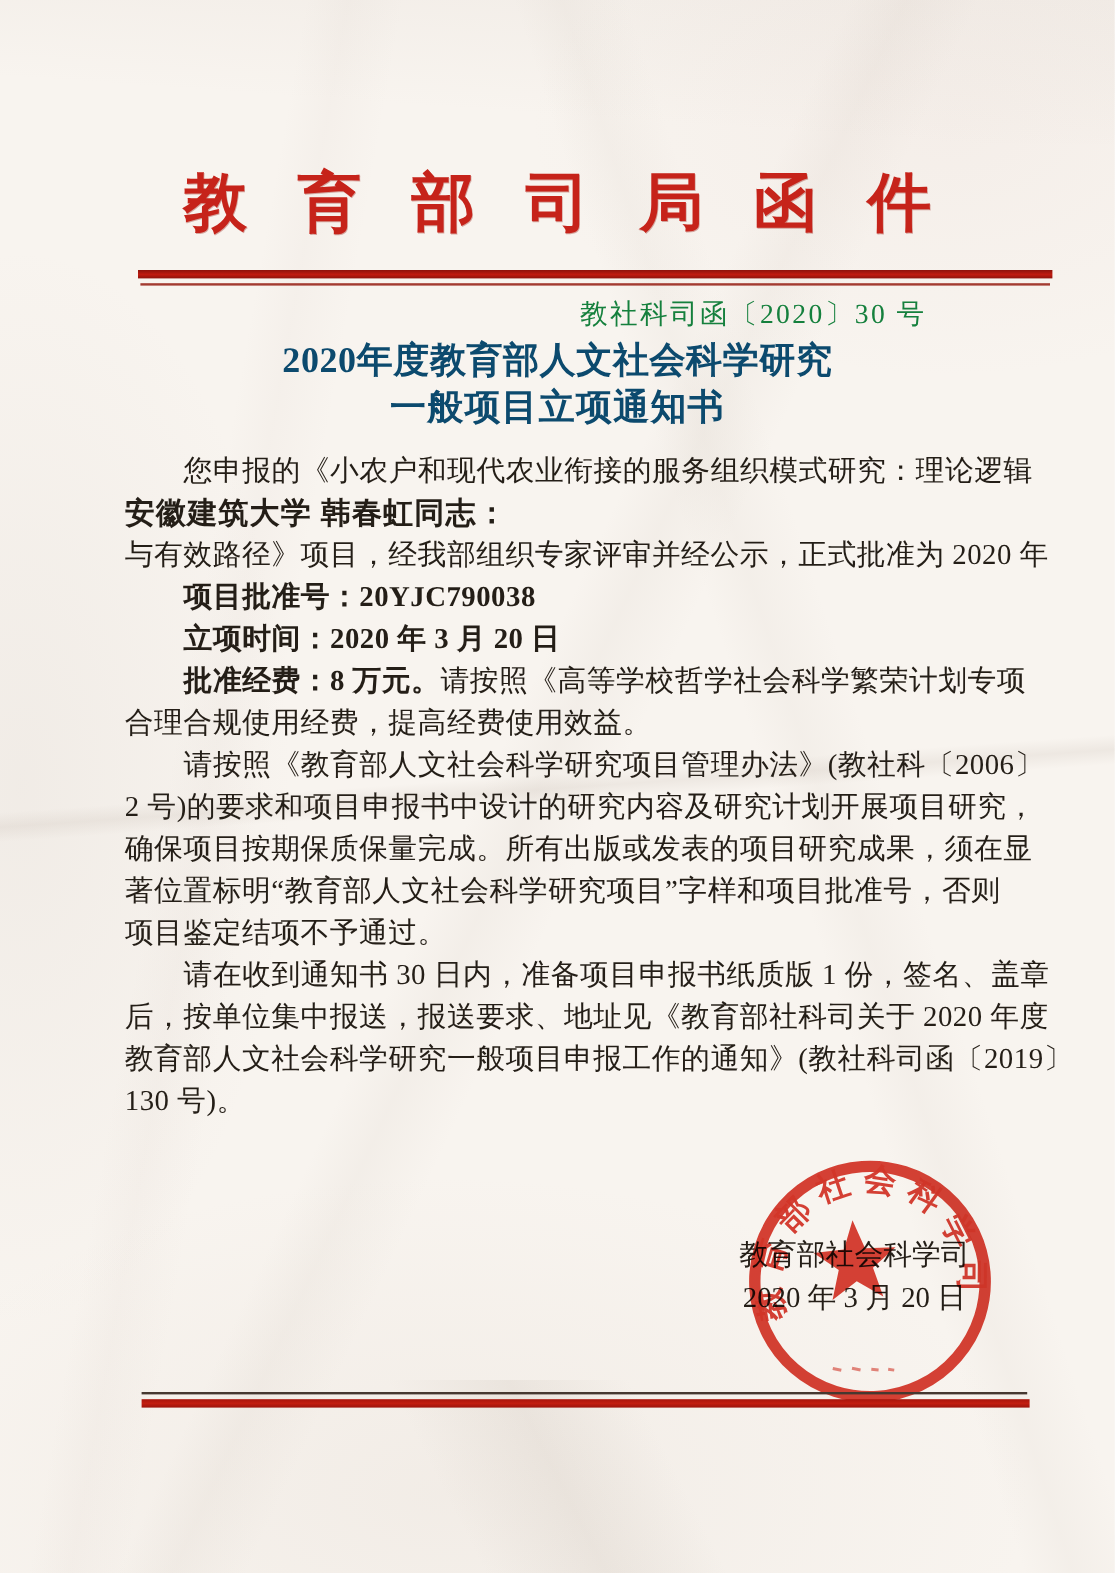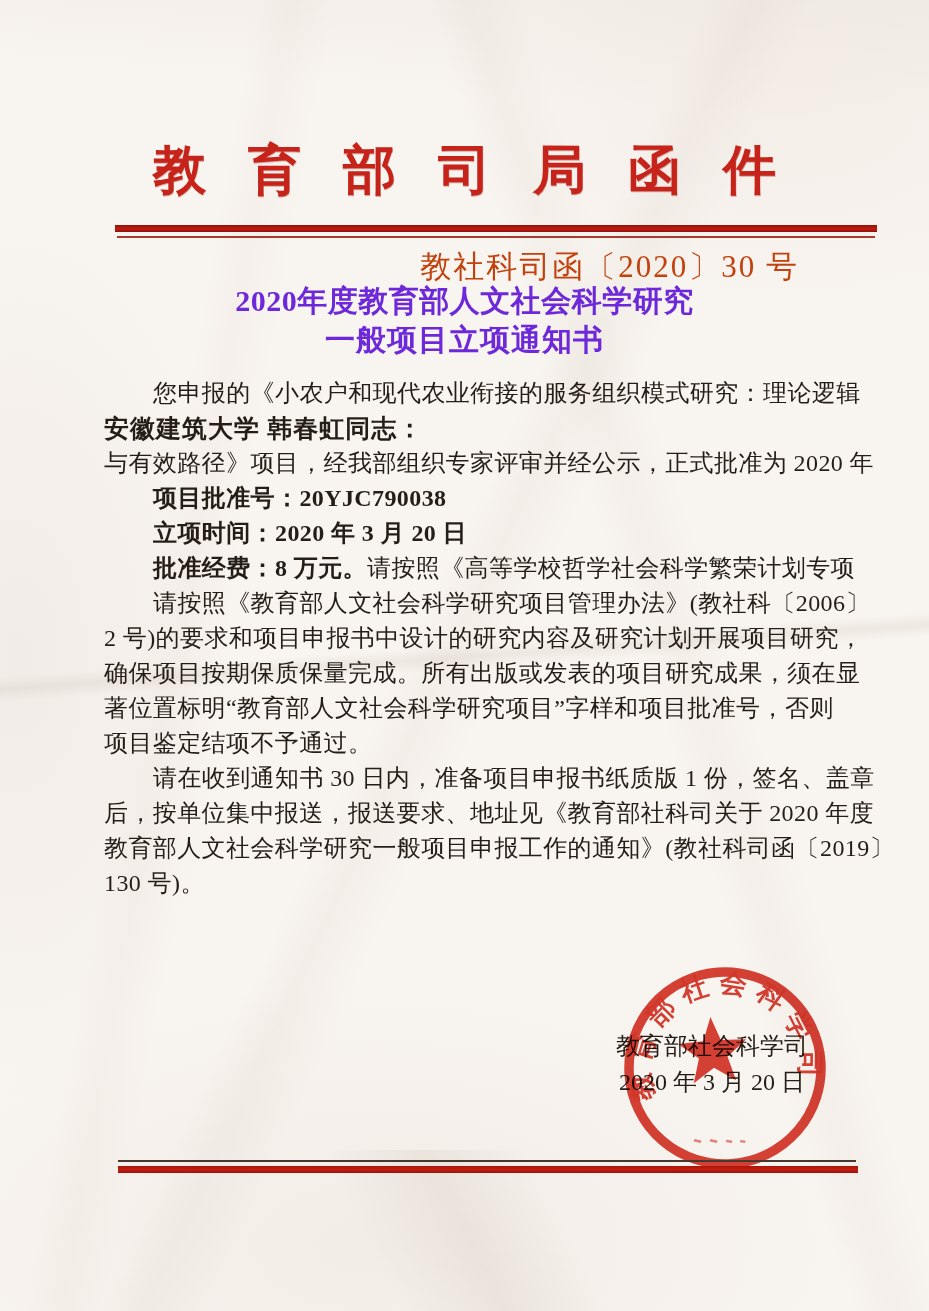--- a/index.html
+++ b/index.html
@@ -29,25 +29,25 @@
     position:absolute;top:140px;left:0;width:929px;
     text-align:center;color:#c6231a;font-weight:bold;
     font-size:53px;line-height:60px;
     letter-spacing:42px;text-indent:42px;white-space:nowrap;
     text-shadow:0.5px 0.5px 0 rgba(150,20,12,0.35);
   }
   .rule-top-thick{position:absolute;top:225px;left:115px;width:762px;height:7px;
     background:linear-gradient(180deg,#8e130c,#c01b10 55%,#8e130c);}
   .rule-top-thin{position:absolute;top:236px;left:117px;width:758px;height:2px;background:#a33b31;}
 
-  .doc-number{position:absolute;top:246px;right:130px;
-    font-size:31px;color:#c2410c;letter-spacing:2px;white-space:nowrap;}
+  .doc-number{position:absolute;top:246px;right:157px;
+    font-size:23px;color:#15803d;letter-spacing:2px;white-space:nowrap;}
 
   .subject{position:absolute;top:281px;left:0;width:929px;text-align:center;
-    color:#6d28d9;font-weight:bold;}
+    color:#0c4a6e;font-weight:bold;}
   .subject .s1{font-size:30px;line-height:40px;letter-spacing:0.5px;}
   .subject .s2{font-size:30px;line-height:38px;letter-spacing:1px;}
 
   .body-text{position:absolute;top:376px;left:104px;width:758px;
     font-size:24px;color:#241e17;letter-spacing:0.4px;}
   .line{height:35px;line-height:35px;white-space:nowrap;}
   .indent{padding-left:49px;}
   .bold{font-weight:bold;}
   .salut{font-size:25px;font-weight:bold;letter-spacing:1px;}
 
@@ -81,20 +81,21 @@
   <div class="s2">一般项目立项通知书</div>
 </div>
 
 <div class="body-text">
   <div class="line indent">您申报的《小农户和现代农业衔接的服务组织模式研究：理论逻辑</div>
   <div class="line salut">安徽建筑大学 韩春虹同志：</div>
   <div class="line">与有效路径》项目，经我部组织专家评审并经公示，正式批准为 2020 年</div>
   <div class="line indent bold">项目批准号：20YJC790038</div>
   <div class="line indent bold">立项时间：2020 年 3 月 20 日</div>
   <div class="line indent"><span class="bold">批准经费：8 万元。</span><span>请按照《高等学校哲学社会科学繁荣计划专项</span></div>
+  <div class="line">合理合规使用经费，提高经费使用效益。</div>
   <div class="line indent">请按照《教育部人文社会科学研究项目管理办法》(教社科〔2006〕</div>
   <div class="line">2 号)的要求和项目申报书中设计的研究内容及研究计划开展项目研究，</div>
   <div class="line">确保项目按期保质保量完成。所有出版或发表的项目研究成果，须在显</div>
   <div class="line">著位置标明“教育部人文社会科学研究项目”字样和项目批准号，否则</div>
   <div class="line">项目鉴定结项不予通过。</div>
   <div class="line indent">请在收到通知书 30 日内，准备项目申报书纸质版 1 份，签名、盖章</div>
   <div class="line">后，按单位集中报送，报送要求、地址见《教育部社科司关于 2020 年度</div>
   <div class="line">教育部人文社会科学研究一般项目申报工作的通知》(教社科司函〔2019〕</div>
   <div class="line">130 号)。</div>
 </div>

